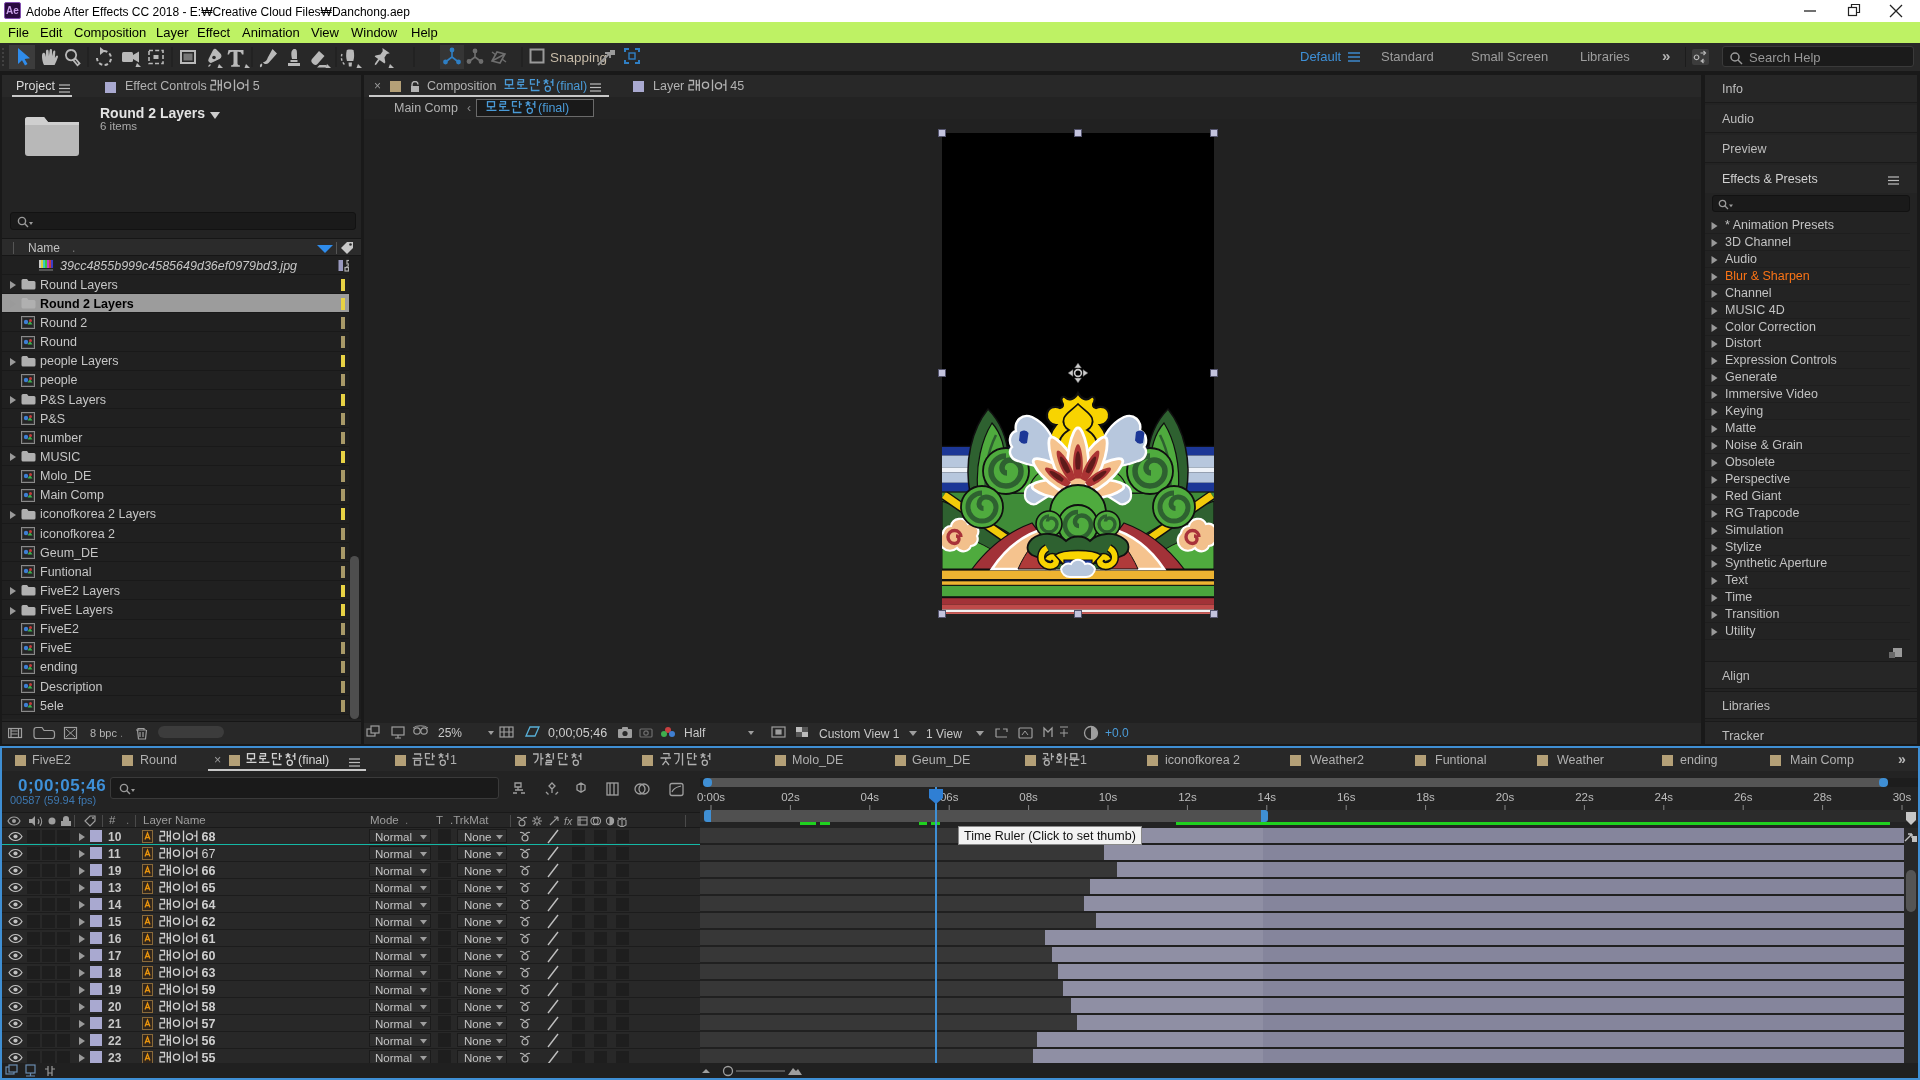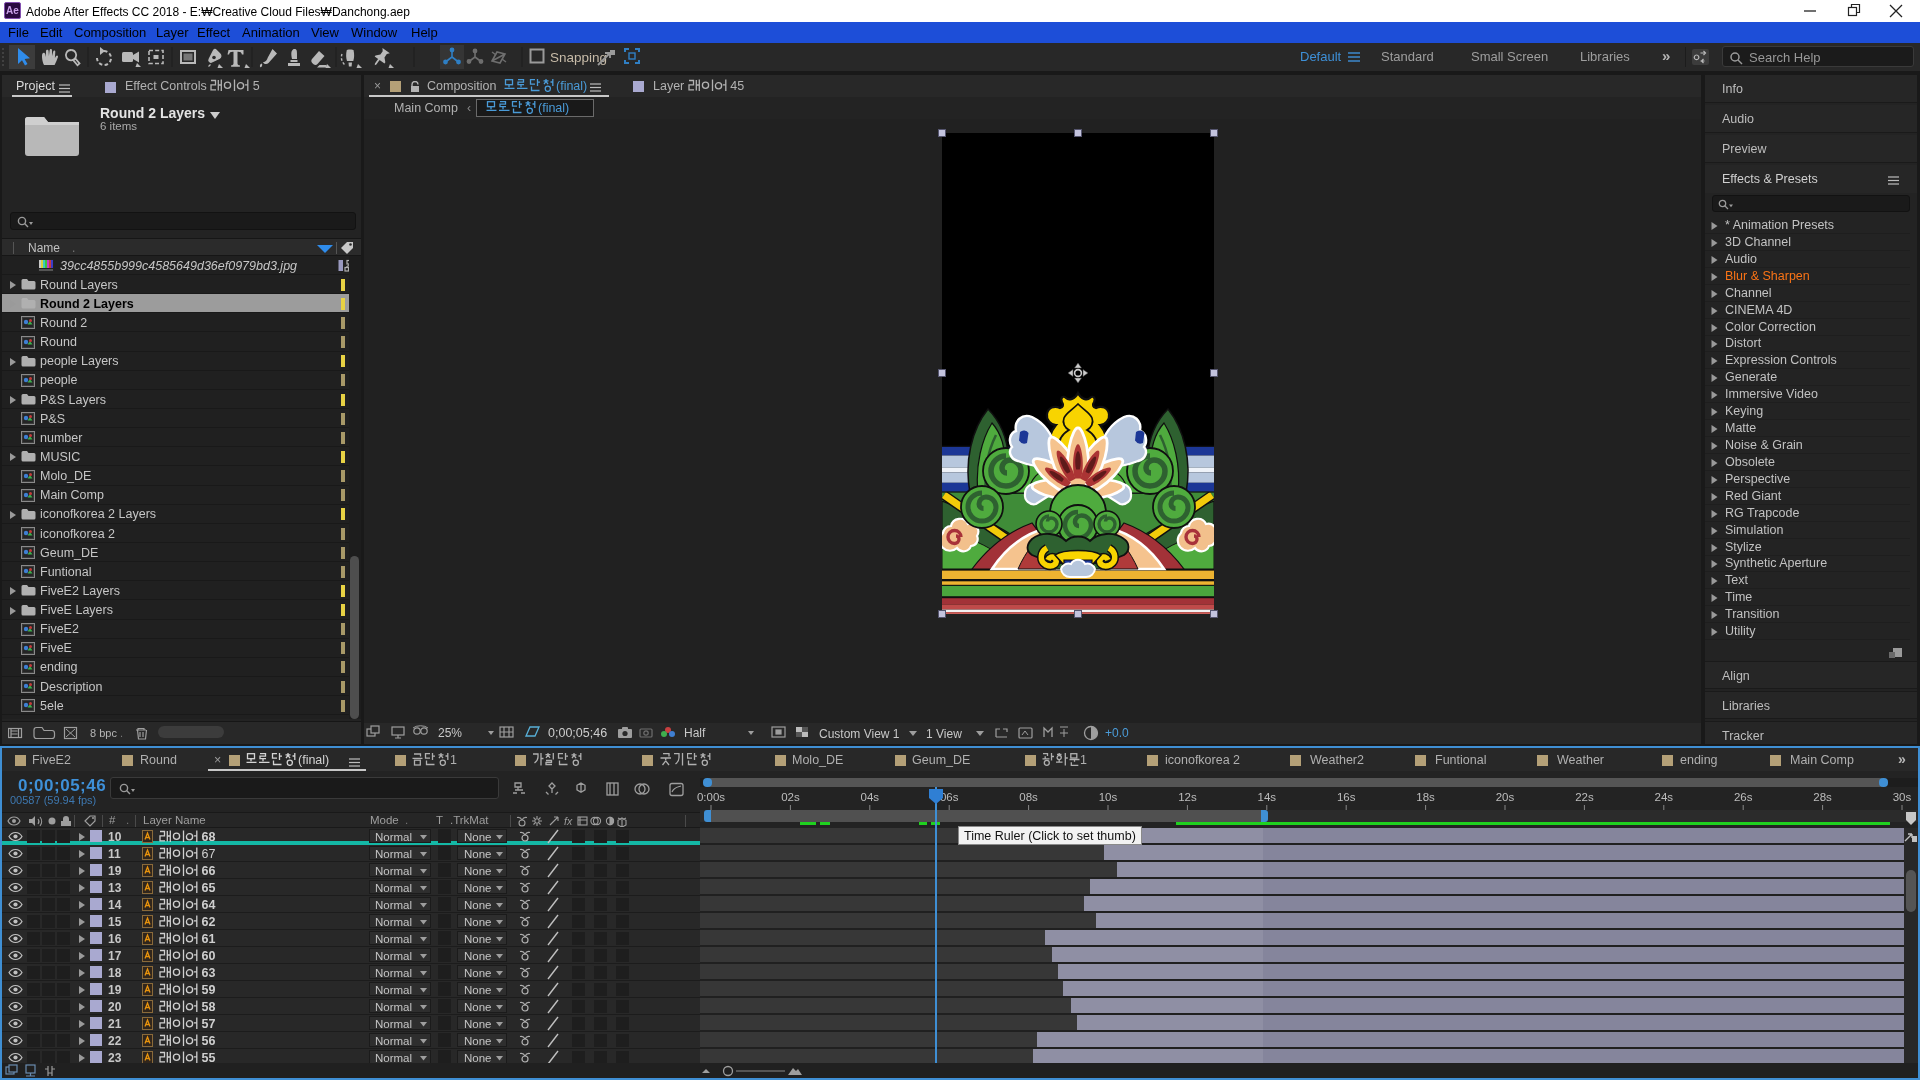--- a/index.html
+++ b/index.html
@@ -66,21 +66,21 @@
   <div class="abs" style="left:4px;top:2px;width:17px;height:17px;background:#2a0a41;border:1px solid #8350b0;border-radius:2px;color:#c9a0e8;font-size:10px;font-weight:bold;text-align:center;line-height:15px">Ae</div>
   <div class="tx" style="left:26px;top:5px;font-size:12px;color:#000">Adobe After Effects CC 2018 - E:₩Creative Cloud Files₩Danchong.aep</div>
   <svg class="abs" style="left:1795px;top:0" width="115" height="22">
     <line x1="9" y1="11" x2="21" y2="11" stroke="#222" stroke-width="1.3"></line>
     <rect x="53.5" y="7.5" width="8" height="8" fill="none" stroke="#222" stroke-width="1.2"></rect>
     <path d="M56.5 7.5 V4.5 H64.5 V12.5 H61.5" fill="none" stroke="#222" stroke-width="1.2"></path>
     <path d="M95 5 L107 17 M107 5 L95 17" stroke="#222" stroke-width="1.3"></path>
   </svg>
 </div>
 
-<div class="abs" style="left:0;top:22px;width:1920px;height:21px;background:#1d4ed8;font-size:13px;color:#000">
+<div class="abs" style="left:0;top:22px;width:1920px;height:21px;background:#bef264;font-size:13px;color:#000">
   <span class="tx" style="left:8px;top:3px">File</span>
   <span class="tx" style="left:40px;top:3px">Edit</span>
   <span class="tx" style="left:74px;top:3px">Composition</span>
   <span class="tx" style="left:156px;top:3px">Layer</span>
   <span class="tx" style="left:197px;top:3px">Effect</span>
   <span class="tx" style="left:242px;top:3px">Animation</span>
   <span class="tx" style="left:311px;top:3px">View</span>
   <span class="tx" style="left:351px;top:3px">Window</span>
   <span class="tx" style="left:411px;top:3px">Help</span>
 </div>
@@ -787,21 +787,21 @@
   <div class="abs" style="left:0;top:209.7px;width:205px;height:17px;border-bottom:1px solid #1e1e1e">
       <svg class="abs" style="left:6px;top:5px" width="7" height="8">
         <path d="M0.5 0 l6 4 l-6 4 Z" fill="#9a9a9a"></path>
       </svg>
       <span class="tx" style="left:20px;top:1px;font-size:12.5px;color:#c2c2c2">Channel</span>
     </div>
   <div class="abs" style="left:0;top:226.6px;width:205px;height:17px;border-bottom:1px solid #1e1e1e">
       <svg class="abs" style="left:6px;top:5px" width="7" height="8">
         <path d="M0.5 0 l6 4 l-6 4 Z" fill="#9a9a9a"></path>
       </svg>
-      <span class="tx" style="left:20px;top:1px;font-size:12.5px;color:#c2c2c2">CINEMA 4D</span>
+      <span class="tx" style="left:20px;top:1px;font-size:12.5px;color:#c2c2c2">MUSIC 4D</span>
     </div>
   <div class="abs" style="left:0;top:243.5px;width:205px;height:17px;border-bottom:1px solid #1e1e1e">
       <svg class="abs" style="left:6px;top:5px" width="7" height="8">
         <path d="M0.5 0 l6 4 l-6 4 Z" fill="#9a9a9a"></path>
       </svg>
       <span class="tx" style="left:20px;top:1px;font-size:12.5px;color:#c2c2c2">Color Correction</span>
     </div>
   <div class="abs" style="left:0;top:260.4px;width:205px;height:17px;border-bottom:1px solid #1e1e1e">
       <svg class="abs" style="left:6px;top:5px" width="7" height="8">
         <path d="M0.5 0 l6 4 l-6 4 Z" fill="#9a9a9a"></path>
@@ -1044,21 +1044,21 @@
           <path d="M64 2 v8 M62 5 h9"></path>
    <circle cx="81" cy="6" r="3.6"></circle>
           <circle cx="78.5" cy="6" r="3.6"></circle>
    <circle cx="94" cy="6" r="3.6"></circle>
           <path d="M94 2.4 a3.6 3.6 0 0 1 0 7.2 Z" fill="#9e9e9e"></path>
    <path d="M106 3 l4 2.3 v4.6 l-4 2.3 l-4 -2.3 V5.3 Z M106 5 l4 -2 M106 5 l-4 -2 M106 5 v7"></path>
   </g>
  </svg>
  <div class="abs" style="left:683px;top:2px;width:1px;height:12px;background:#4a4a4a"></div>
 </div>
-<div class="abs" style="left:2px;top:82px;width:698px;height:17px;background:#282828;border-bottom:4px solid #14b8a6">
+<div class="abs" style="left:2px;top:82px;width:698px;height:17px;background:#282828;border-bottom:1px solid #14b8a6">
 <svg class="abs" style="left:6px;top:3px" width="15" height="11">
         <path d="M7.5 1.5 C10.5 1.5 12.8 3.5 14 5.5 C12.8 7.5 10.5 9.5 7.5 9.5 C4.5 9.5 2.2 7.5 1 5.5 C2.2 3.5 4.5 1.5 7.5 1.5 Z" fill="none" stroke="#c0c0c0" stroke-width="1.2"></path>
         <circle cx="7.5" cy="5.5" r="2.1" fill="#c0c0c0"></circle>
       </svg>
       <div class="abs" style="left:25px;top:2px;width:13px;height:13px;background:#1e1e1e"></div>
       <div class="abs" style="left:40px;top:2px;width:13px;height:13px;background:#1e1e1e"></div>
       <div class="abs" style="left:55px;top:2px;width:13px;height:13px;background:#1e1e1e"></div>
 <svg class="abs" style="left:76px;top:5px" width="8" height="8">
         <path d="M1 0 l6 4 l-6 4 Z" fill="#9a9a9a"></path>
       </svg>

